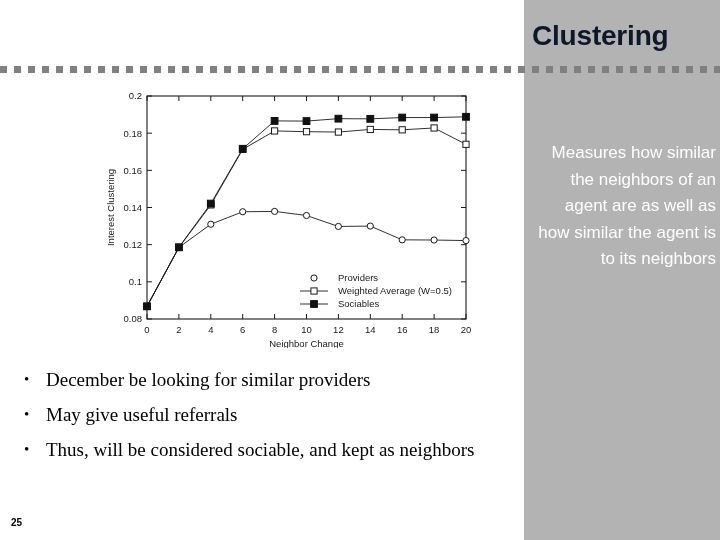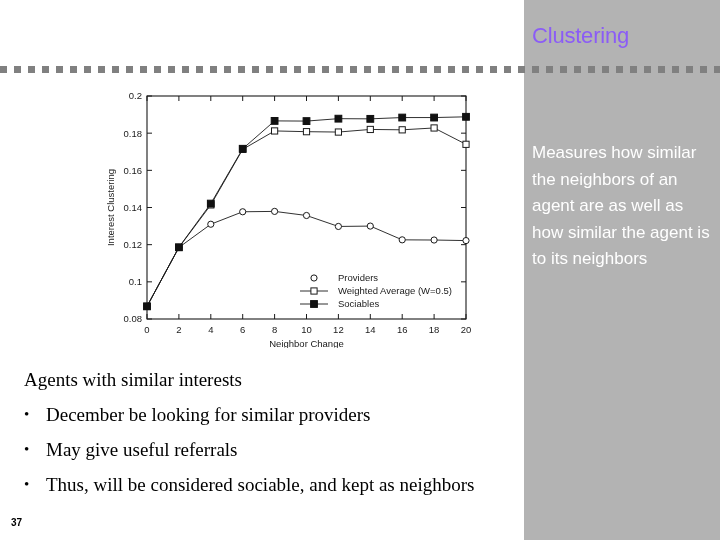--- a/index.html
+++ b/index.html
@@ -32,24 +32,24 @@
     background: #b3b3b3;
   }
 
   
   .slide-title {
     position: absolute;
     left: 532px;
     top: 21px;
     width: 184px;
     font-family: "Liberation Sans", sans-serif;
-    font-weight: normal;
-    font-size: 22px;
+    font-weight: bold;
+    font-size: 28px;
     line-height: 29px;
-    color: #8b5cf6;
+    color: #0f172a;
     letter-spacing: -0.2px;
   }
 
   
   .dash-rule {
     position: absolute;
     left: 0;
     top: 66px;
     width: 720px;
     height: 7px;
@@ -69,20 +69,21 @@
     position: absolute;
     font-family: "Liberation Sans", sans-serif;
     color: #ffffff;
     font-size: 17px;
     line-height: 26.5px;
   }
   .side-text-1 {
     left: 532px;
     top: 140px;
     width: 184px;
+    text-align: right;
   }
   .side-text-2 {
     left: 532px;
     top: 403px;
     width: 184px;
   }
 
   
   .body-block {
     position: absolute;
@@ -316,33 +317,32 @@
           <rect x="206.6" y="214.6" width="6.8" height="6.8" fill="#111111" stroke="#111111" stroke-width="1"></rect>
           <text x="234" y="221.4" font-size="9.5" text-anchor="start" fill="#1a1a1a" font-family="&quot;Liberation Sans&quot;, sans-serif">Sociables</text>
         </g>
       </svg>
   </div>
 
   <div class="side-text side-text-1">Measures how similar the neighbors of an agent are as well as how similar the agent is to its neighbors</div>
 
 
   <div class="body-block">
-    <div class="lead-line">Agents with similar interests</div>
 
     <div class="bullet-row">
       <span class="bullet-mark">•</span>
       <span class="bullet-text">December be looking for similar providers</span>
     </div>
 
     <div class="bullet-row">
       <span class="bullet-mark">•</span>
       <span class="bullet-text">May give useful referrals</span>
     </div>
 
     <div class="bullet-row">
       <span class="bullet-mark">•</span>
       <span class="bullet-text">Thus, will be considered sociable, and kept as neighbors</span>
     </div>
   </div>
 
-  <div class="page-number">37</div>
+  <div class="page-number">25</div>
 
 </div>
 
 </body></html>

